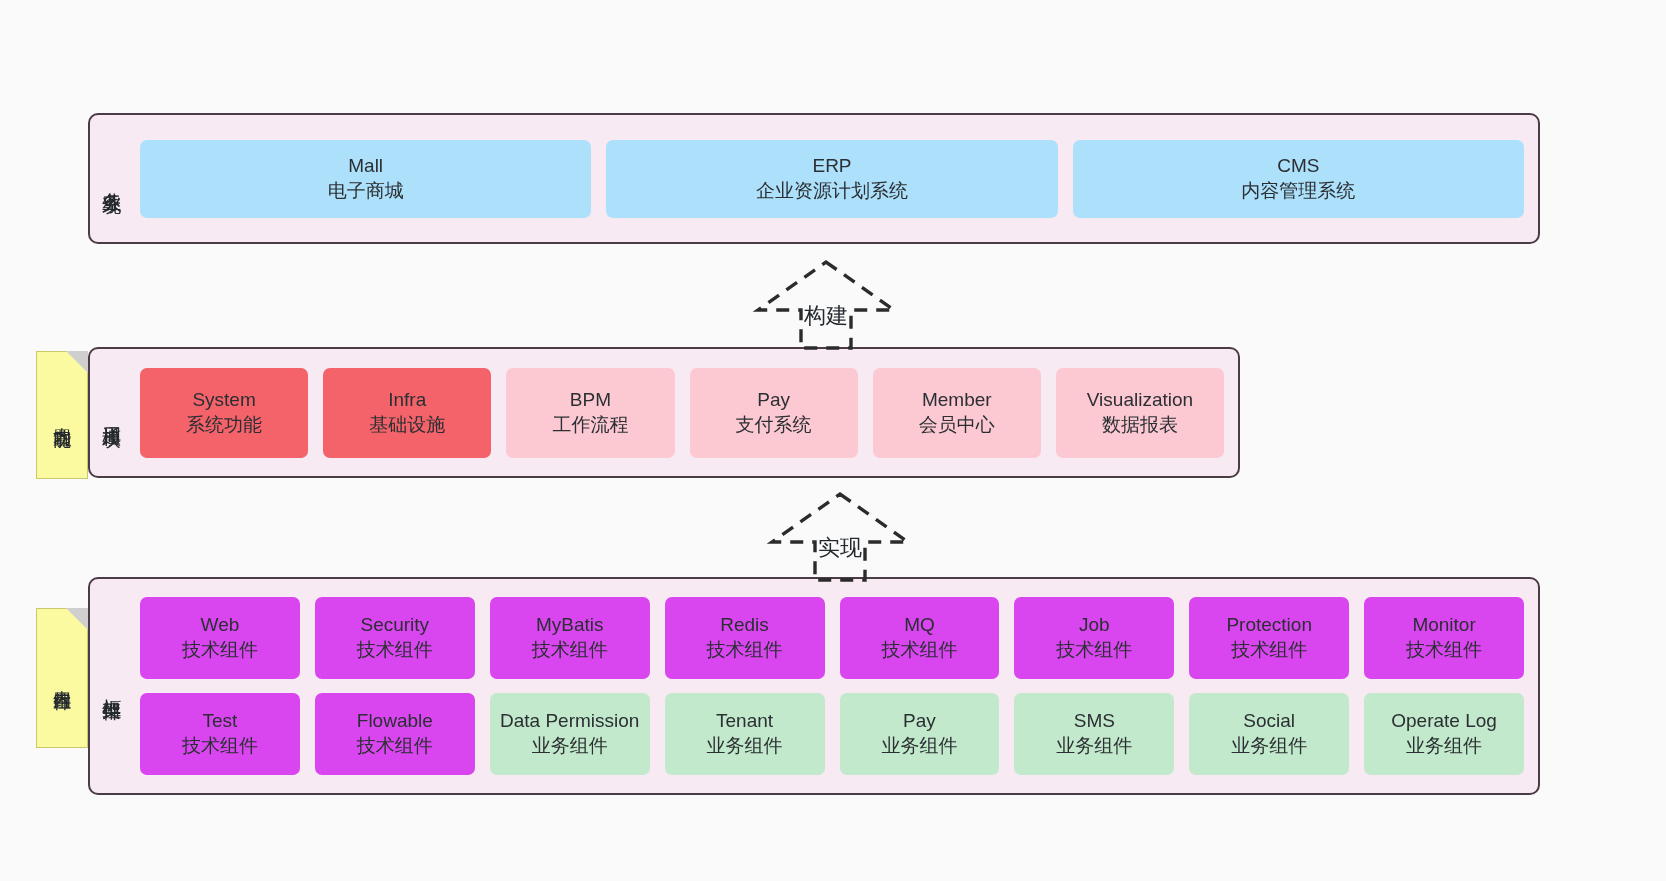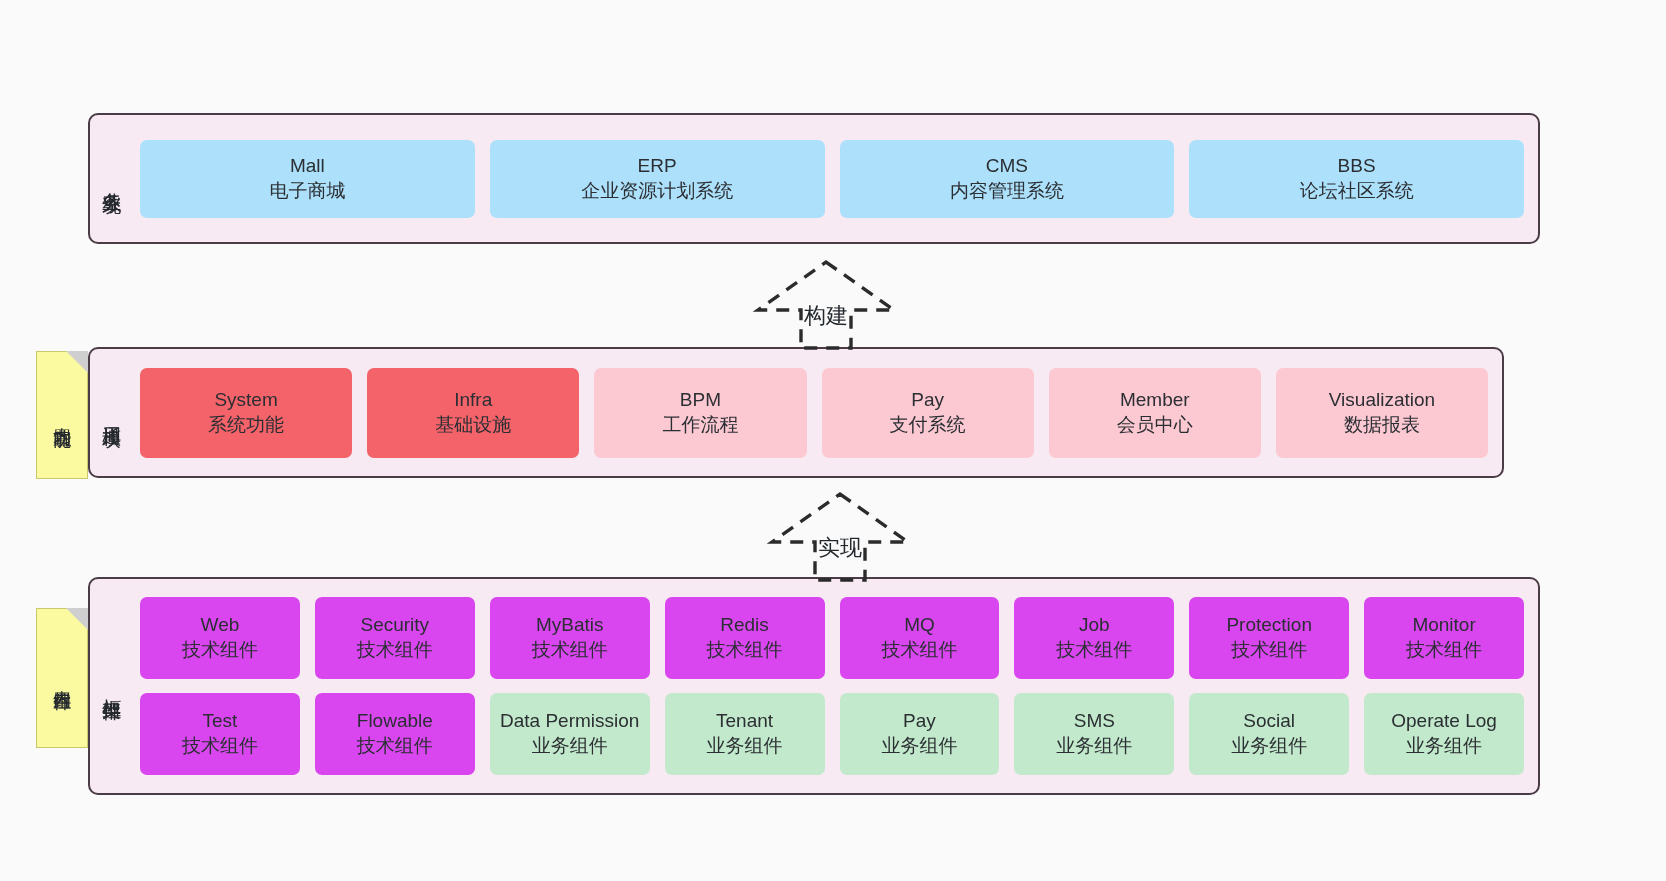--- a/index.html
+++ b/index.html
@@ -153,41 +153,37 @@
           <span class="cn">电子商城</span>
         </div>
         <div class="card c-blue">
           <span class="en">ERP</span>
           <span class="cn">企业资源计划系统</span>
         </div>
         <div class="card c-blue">
           <span class="en">CMS</span>
           <span class="cn">内容管理系统</span>
         </div>
-        <div class="card c-blue">
-          <span class="en">BBS</span>
-          <span class="cn">论坛社区系统</span>
-        </div>
       </div>
     </div>
   </div>
 
   <div class="uml-arrow" style="left:746px; top:258px;">
     <svg width="160" height="92" viewBox="0 0 160 92" aria-hidden="true">
       <path d="M 80 4 L 148 52 L 105 52 L 105 90 L 55 90 L 55 52 L 12 52 Z" fill="none" stroke="#2b2b2b" stroke-width="3.4" stroke-dasharray="13,9" stroke-linejoin="miter"></path>
     </svg>
     <span class="arrow-label">构建</span>
   </div>
 
   <div class="note" style="left:36px; top:351px; height:128px;">
     <span class="fold"></span>
     <span>内置功能</span>
   </div>
 
-  <div class="layer" id="layer-common" style="left:88px; top:347px; width:1416px; height:131px;">
+  <div class="layer" id="layer-common" style="left:88px; top:347px; width:1152px; height:131px;">
     <div class="layer-title">通用模块</div>
     <div class="layer-body">
       <div class="card-row">
         <div class="card c-red">
           <span class="en">System</span>
           <span class="cn">系统功能</span>
         </div>
         <div class="card c-red">
           <span class="en">Infra</span>
           <span class="cn">基础设施</span>

